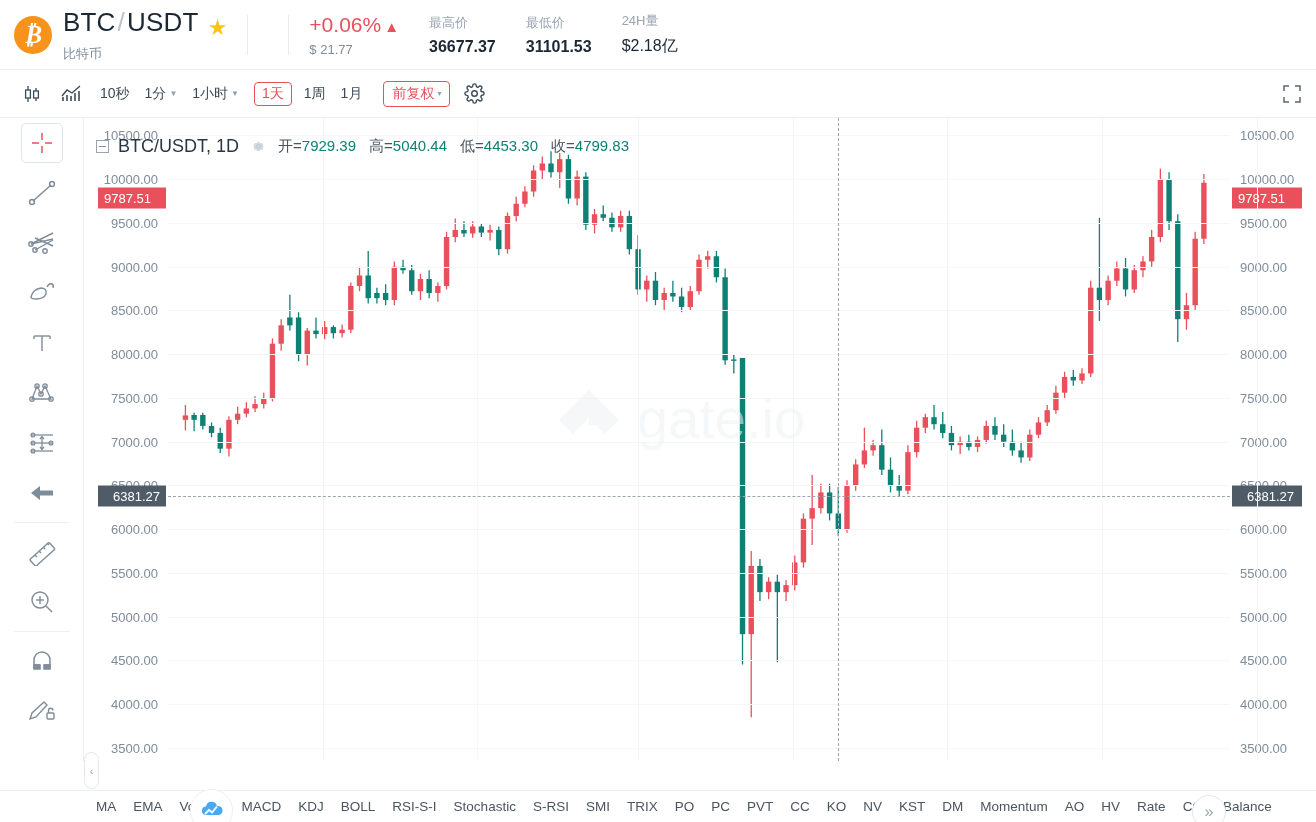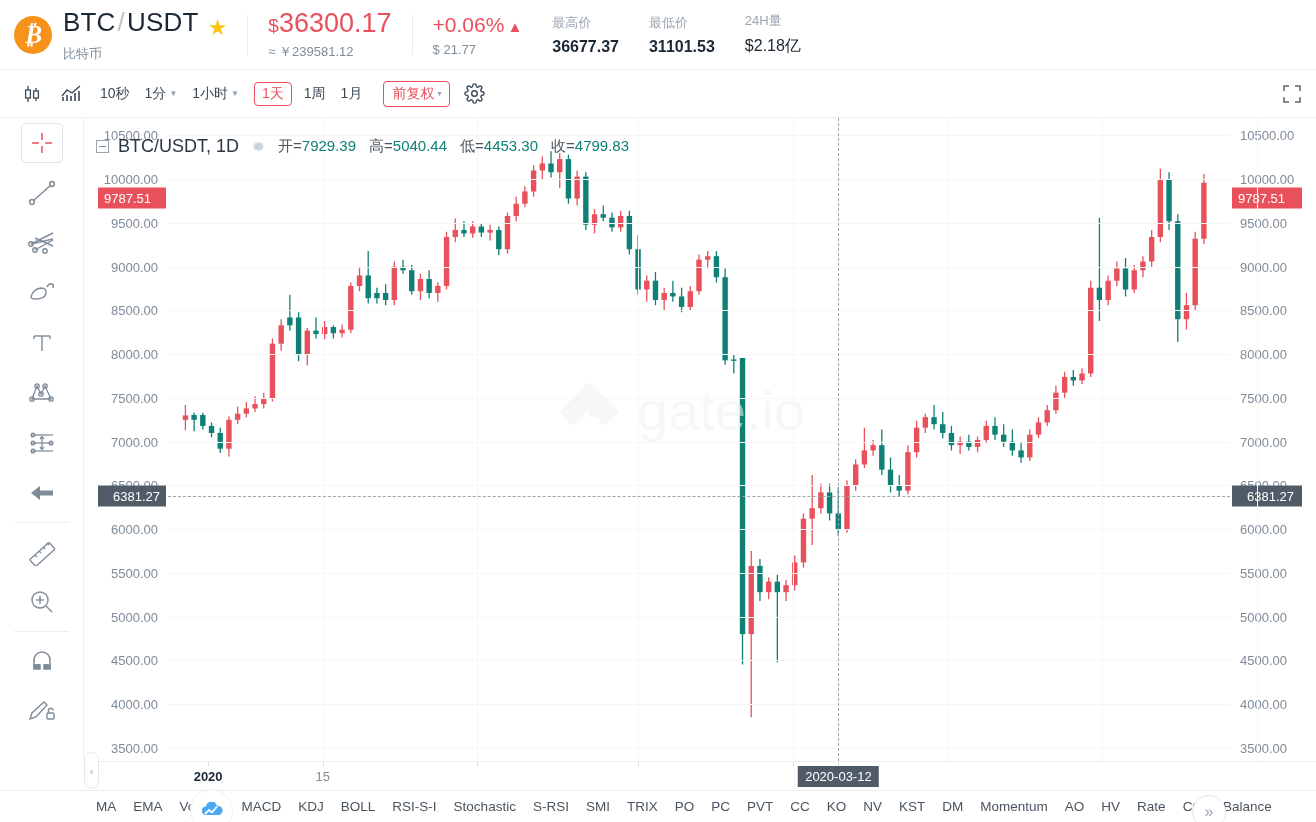--- a/index.html
+++ b/index.html
@@ -163,21 +163,21 @@
     content:""; position:absolute; left:2px; right:2px; top:5px;
     height:1px; background:#7f8c99;
   }
   #legend .sym { color:#2b3742; font-size:18px; margin-right: 12px; }
   #legend .gear2 { margin-right: 12px; display:flex; }
   .ohlc { margin-right: 13px; color:#4a5560; font-size:15px; }
   .ohlc b { color: #0e8074; font-weight: 400; }
 
   
   #watermark {
-    position: absolute; left: 50%; top: 296px; transform: translate(-50%,-50%);
+    position: absolute; left: 50%; top: 304px; transform: translate(-50%,-50%);
     opacity: .55; pointer-events: none; z-index: 1;
   }
 
   
   #cloudlogo {
     position: absolute; left: 190px; top: 671px;
     width: 43px; height: 43px; border-radius: 50%;
     border: 1px solid #eceff1; background:#fff;
     display: flex; align-items: center; justify-content: center; z-index: 5;
   }
@@ -235,26 +235,20 @@
       <div class="pair-title">
         <span>BTC</span><span class="slash">/</span><span>USDT</span>
       </div>
       <div class="pair-sub">比特币</div>
     </div>
     <div class="star">★</div>
   </div>
 
   <div class="vdiv"></div>
 
-  <div class="price-block" style="margin-left:0">
-    <div class="price-main">
-      <span class="cur">$</span><span>36300.17</span>
-    </div>
-    <div class="price-sub">≈ ￥239581.12</div>
-  </div>
 
   <div class="vdiv"></div>
 
   <div class="chg-block" style="margin-left:0">
     <div class="chg-main">
       <span>+0.06%</span><span class="chg-tri">▲</span>
     </div>
     <div class="chg-sub">$ 21.77</div>
   </div>
 
@@ -1003,31 +997,20 @@
   </div>
 
   <div id="cloudlogo">
     <svg width="26" height="26" viewBox="0 0 26 26">
       <path d="M6 17 A4.4 4.4 0 0 1 7 8.4 A5.6 5.6 0 0 1 18 8 A4.2 4.2 0 0 1 20 17 Z" fill="#49a9f5"></path>
       <polyline points="6,16 10,12 13,14.5 18,8.5" fill="none" stroke="#fff" stroke-width="1.9"></polyline>
     </svg>
   </div>
   <div id="gotolatest">»</div>
 
-  <div id="timeaxis">
-      <div class="xtickmark" style="left: 124.11px;"></div>
-      <div class="xtick bold" style="left: 124.11px;">2020</div>
-      <div class="xtickmark" style="left: 238.71px;"></div>
-      <div class="xtick" style="left: 238.71px;">15</div>
-      <div class="xtickmark" style="left: 393.42px;"></div>
-      <div class="xtickmark" style="left: 553.86px;"></div>
-      <div class="xtickmark" style="left: 708.57px;"></div>
-      <div class="xtickmark" style="left: 754.41px;"></div>
-      <div class="xlabel" style="left: 754.41px;">2020-03-12</div>
-    </div>
 
   <div id="indicators">
       <span>MA</span>
       <span>EMA</span>
       <span>Volume</span>
       <span>MACD</span>
       <span>KDJ</span>
       <span>BOLL</span>
       <span>RSI-S-I</span>
       <span>Stochastic</span>

